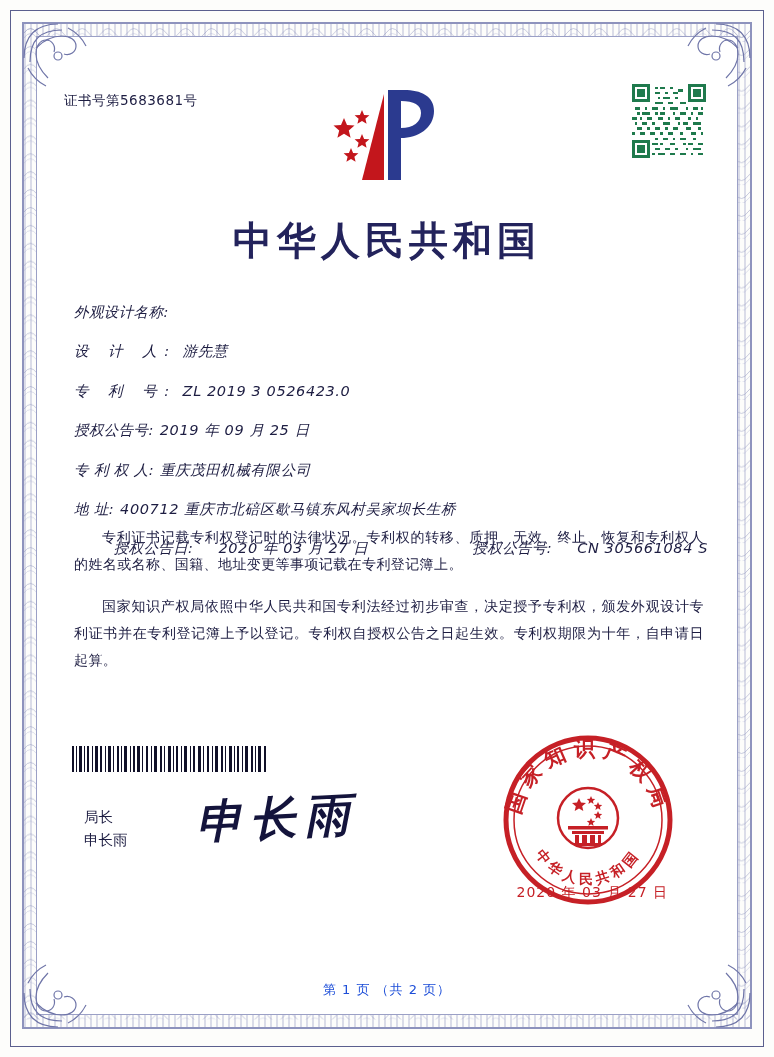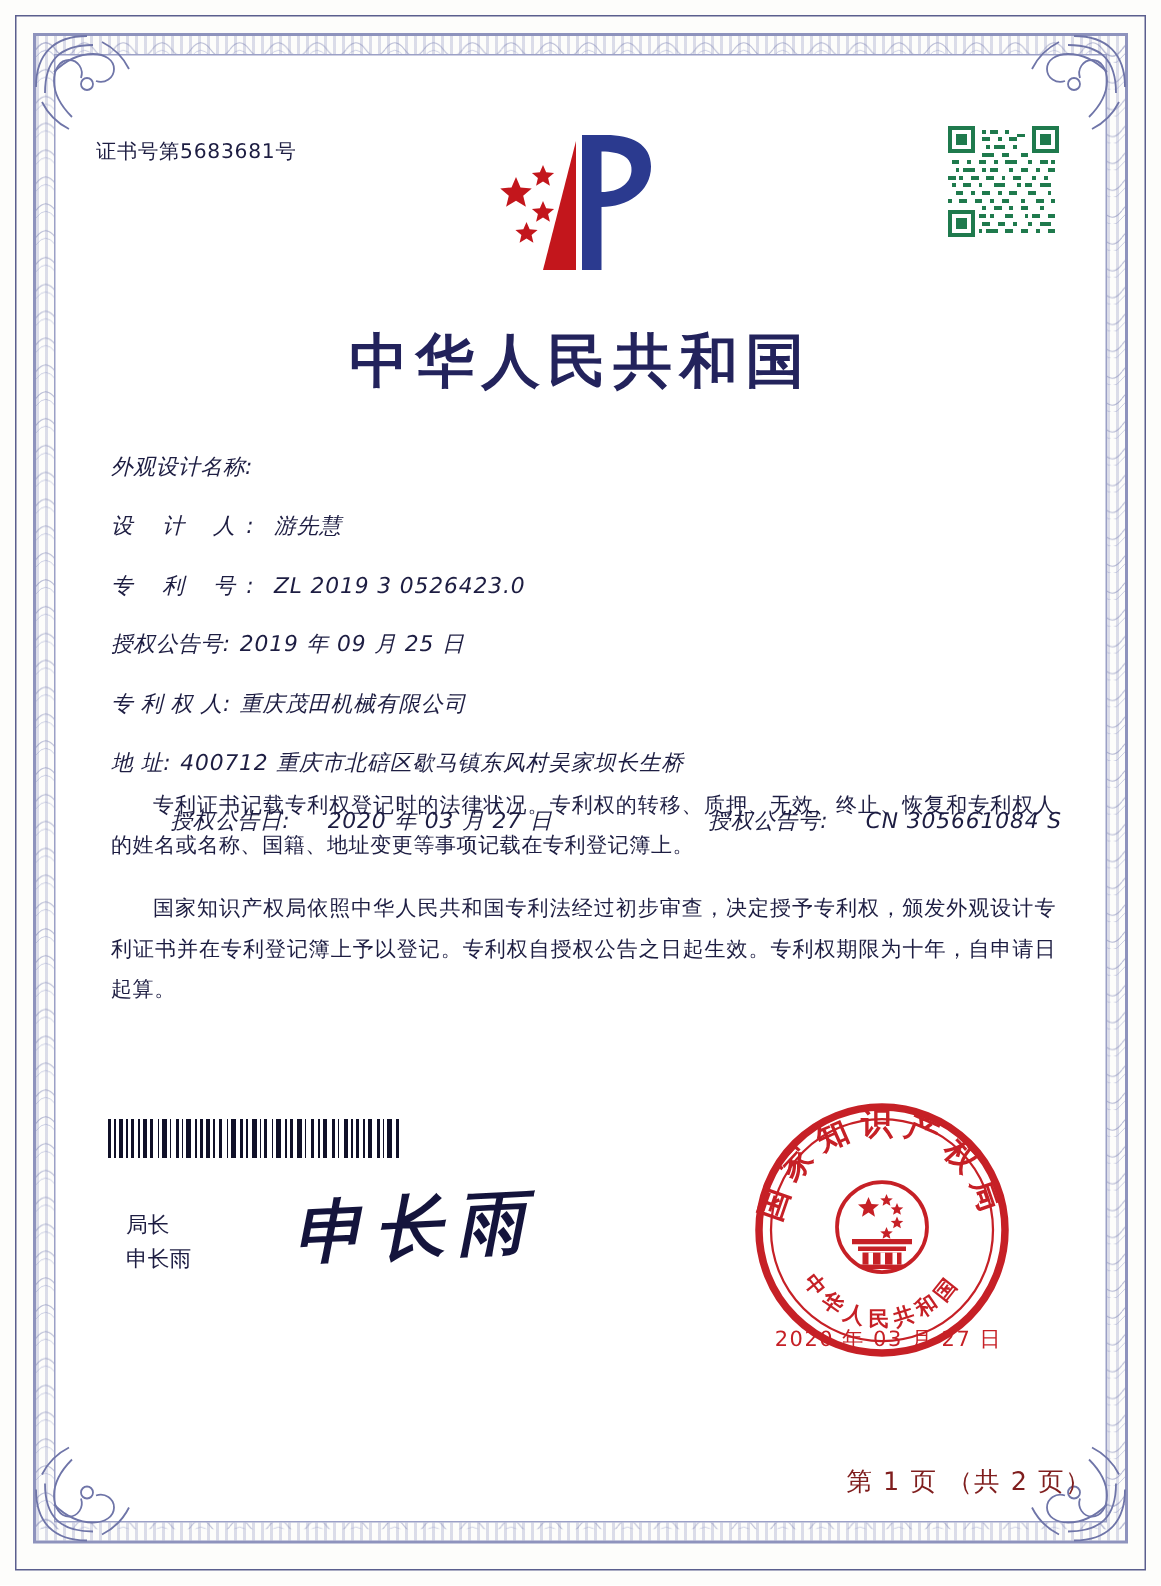--- a/index.html
+++ b/index.html
@@ -214,23 +214,23 @@
     color: #c62026;
     letter-spacing: 1px;
     font-family: "DejaVu Sans", "Liberation Sans", sans-serif;
   }
 
   .page-number {
     position: absolute;
     left: 0;
     right: 0;
     bottom: 6px;
-    text-align: right;
-    font-size: 17px;
-    color: #7f1d1d;
+    text-align: center;
+    font-size: 13px;
+    color: #1d4ed8;
     letter-spacing: 1px;
   }
 
   .footer-note {
     position: absolute;
     left: 0;
     right: 0;
     bottom: 6px;
     text-align: center;
     font-size: 13.5px;

